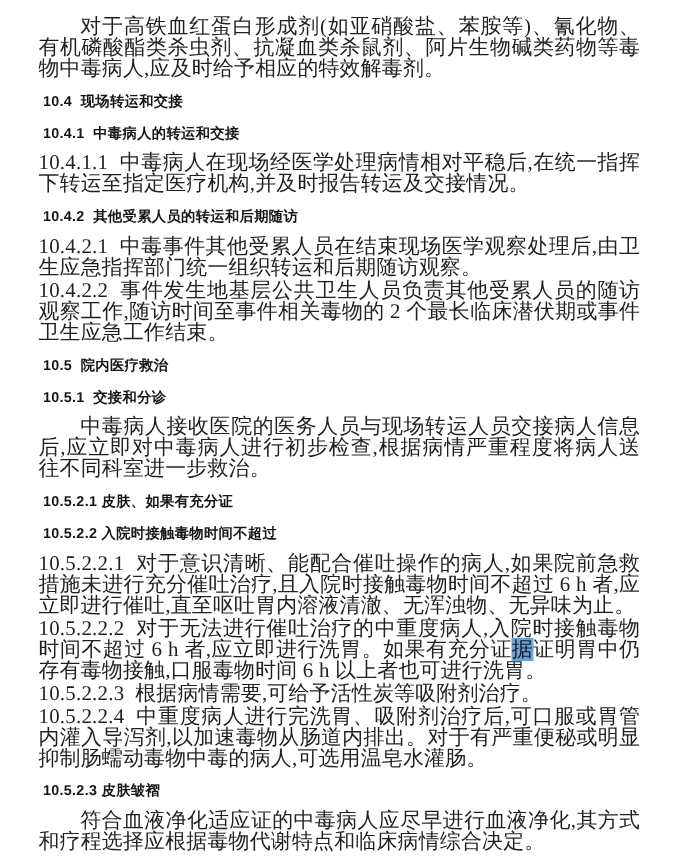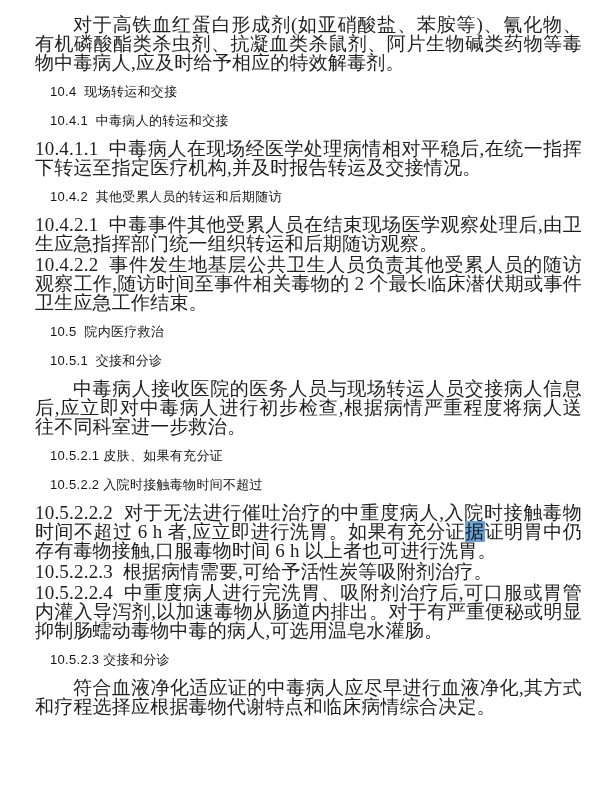--- a/index.html
+++ b/index.html
@@ -24,23 +24,23 @@
     margin: 2px 0;
     text-align: justify;
     letter-spacing: 0.2px;
   }
   .indent {
     text-indent: 2em;
   }
   .head {
     font-family: "Liberation Sans", "DejaVu Sans", sans-serif;
     font-size: 13px;
-    font-weight: 400;
+    font-weight: 700;
     color: #161616;
-    margin: 11px 15px 9px;
+    margin: 11px 4px 9px;
     letter-spacing: 0.3px;
   }
   .sel {
     background: var(--selection-color, #6ba3d6);
     color: #10151c;
   }
 </style>
 </head>
 <body style="background: rgb(255, 255, 255); color: rgb(31, 31, 31);">
 
@@ -60,23 +60,24 @@
   <h3 class="head">10.5&nbsp; 院内医疗救治</h3>
   <h3 class="head">10.5.1&nbsp; 交接和分诊</h3>
 
   <p class="body indent">中毒病人接收医院的医务人员与现场转运人员交接病人信息后,应立即对中毒病人进行初步检查,根据病情严重程度将病人送往不同科室进一步救治。</p>
 
   <h3 class="head">10.5.2.1 皮肤、如果有充分证</h3>
 
 
   <h3 class="head">10.5.2.2 入院时接触毒物时间不超过</h3>
 
+  <p class="body">10.5.2.2.1&nbsp; 对于意识清晰、能配合催吐操作的病人,如果院前急救措施未进行充分催吐治疗,且入院时接触毒物时间不超过 6 h 者,应立即进行催吐,直至呕吐胃内溶液清澈、无浑浊物、无异味为止。</p>
 
   <p class="body"><span>10.5.2.2.2&nbsp; 对于无法进行催吐治疗的中重度病人,入院时接触毒物时间不超过 6 h 者,应立即进行洗胃。如果有充分证</span><span class="sel">据</span><span>证明胃中仍存有毒物接触,口服毒物时间 6 h 以上者也可进行洗胃。</span></p>
 
   <p class="body">10.5.2.2.3&nbsp; 根据病情需要,可给予活性炭等吸附剂治疗。</p>
   <p class="body">10.5.2.2.4&nbsp; 中重度病人进行完洗胃、吸附剂治疗后,可口服或胃管内灌入导泻剂,以加速毒物从肠道内排出。对于有严重便秘或明显抑制肠蠕动毒物中毒的病人,可选用温皂水灌肠。</p>
 
-  <h3 class="head">10.5.2.3 交接和分诊</h3>
+  <h3 class="head">10.5.2.3 皮肤皱褶</h3>
 
   <p class="body indent">符合血液净化适应证的中毒病人应尽早进行血液净化,其方式和疗程选择应根据毒物代谢特点和临床病情综合决定。</p>
 
 </div>
 
 </body></html>

